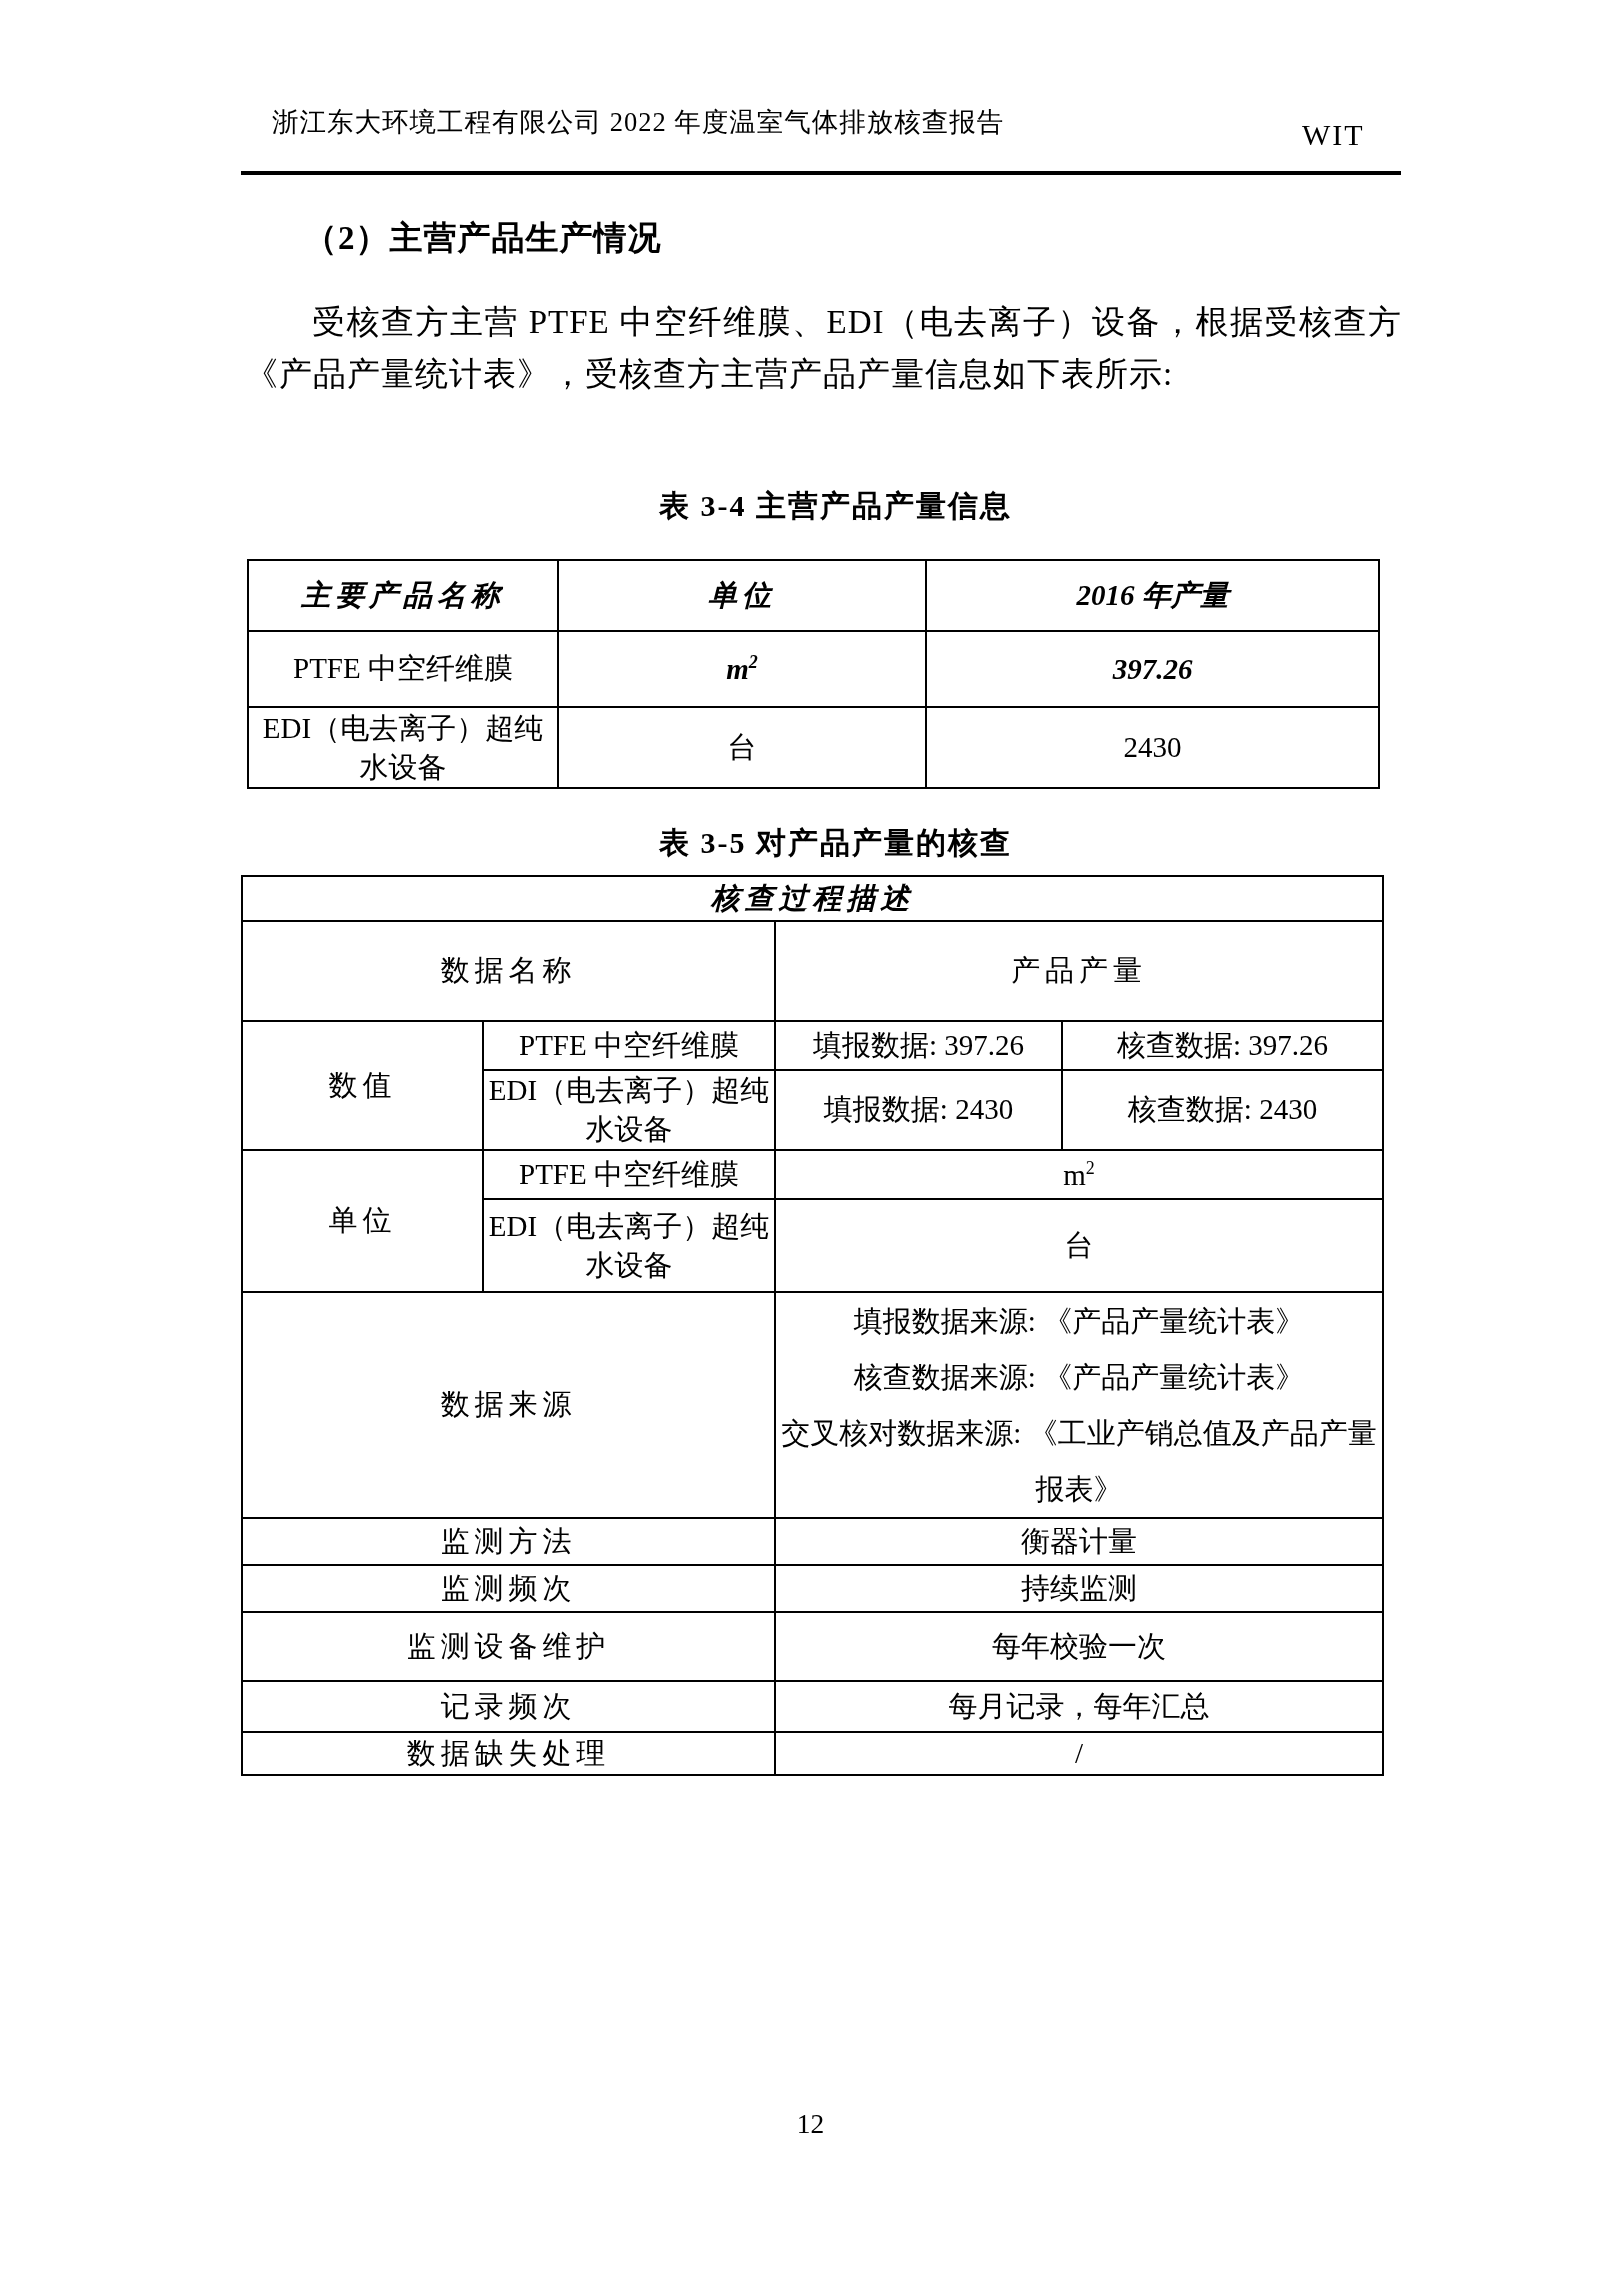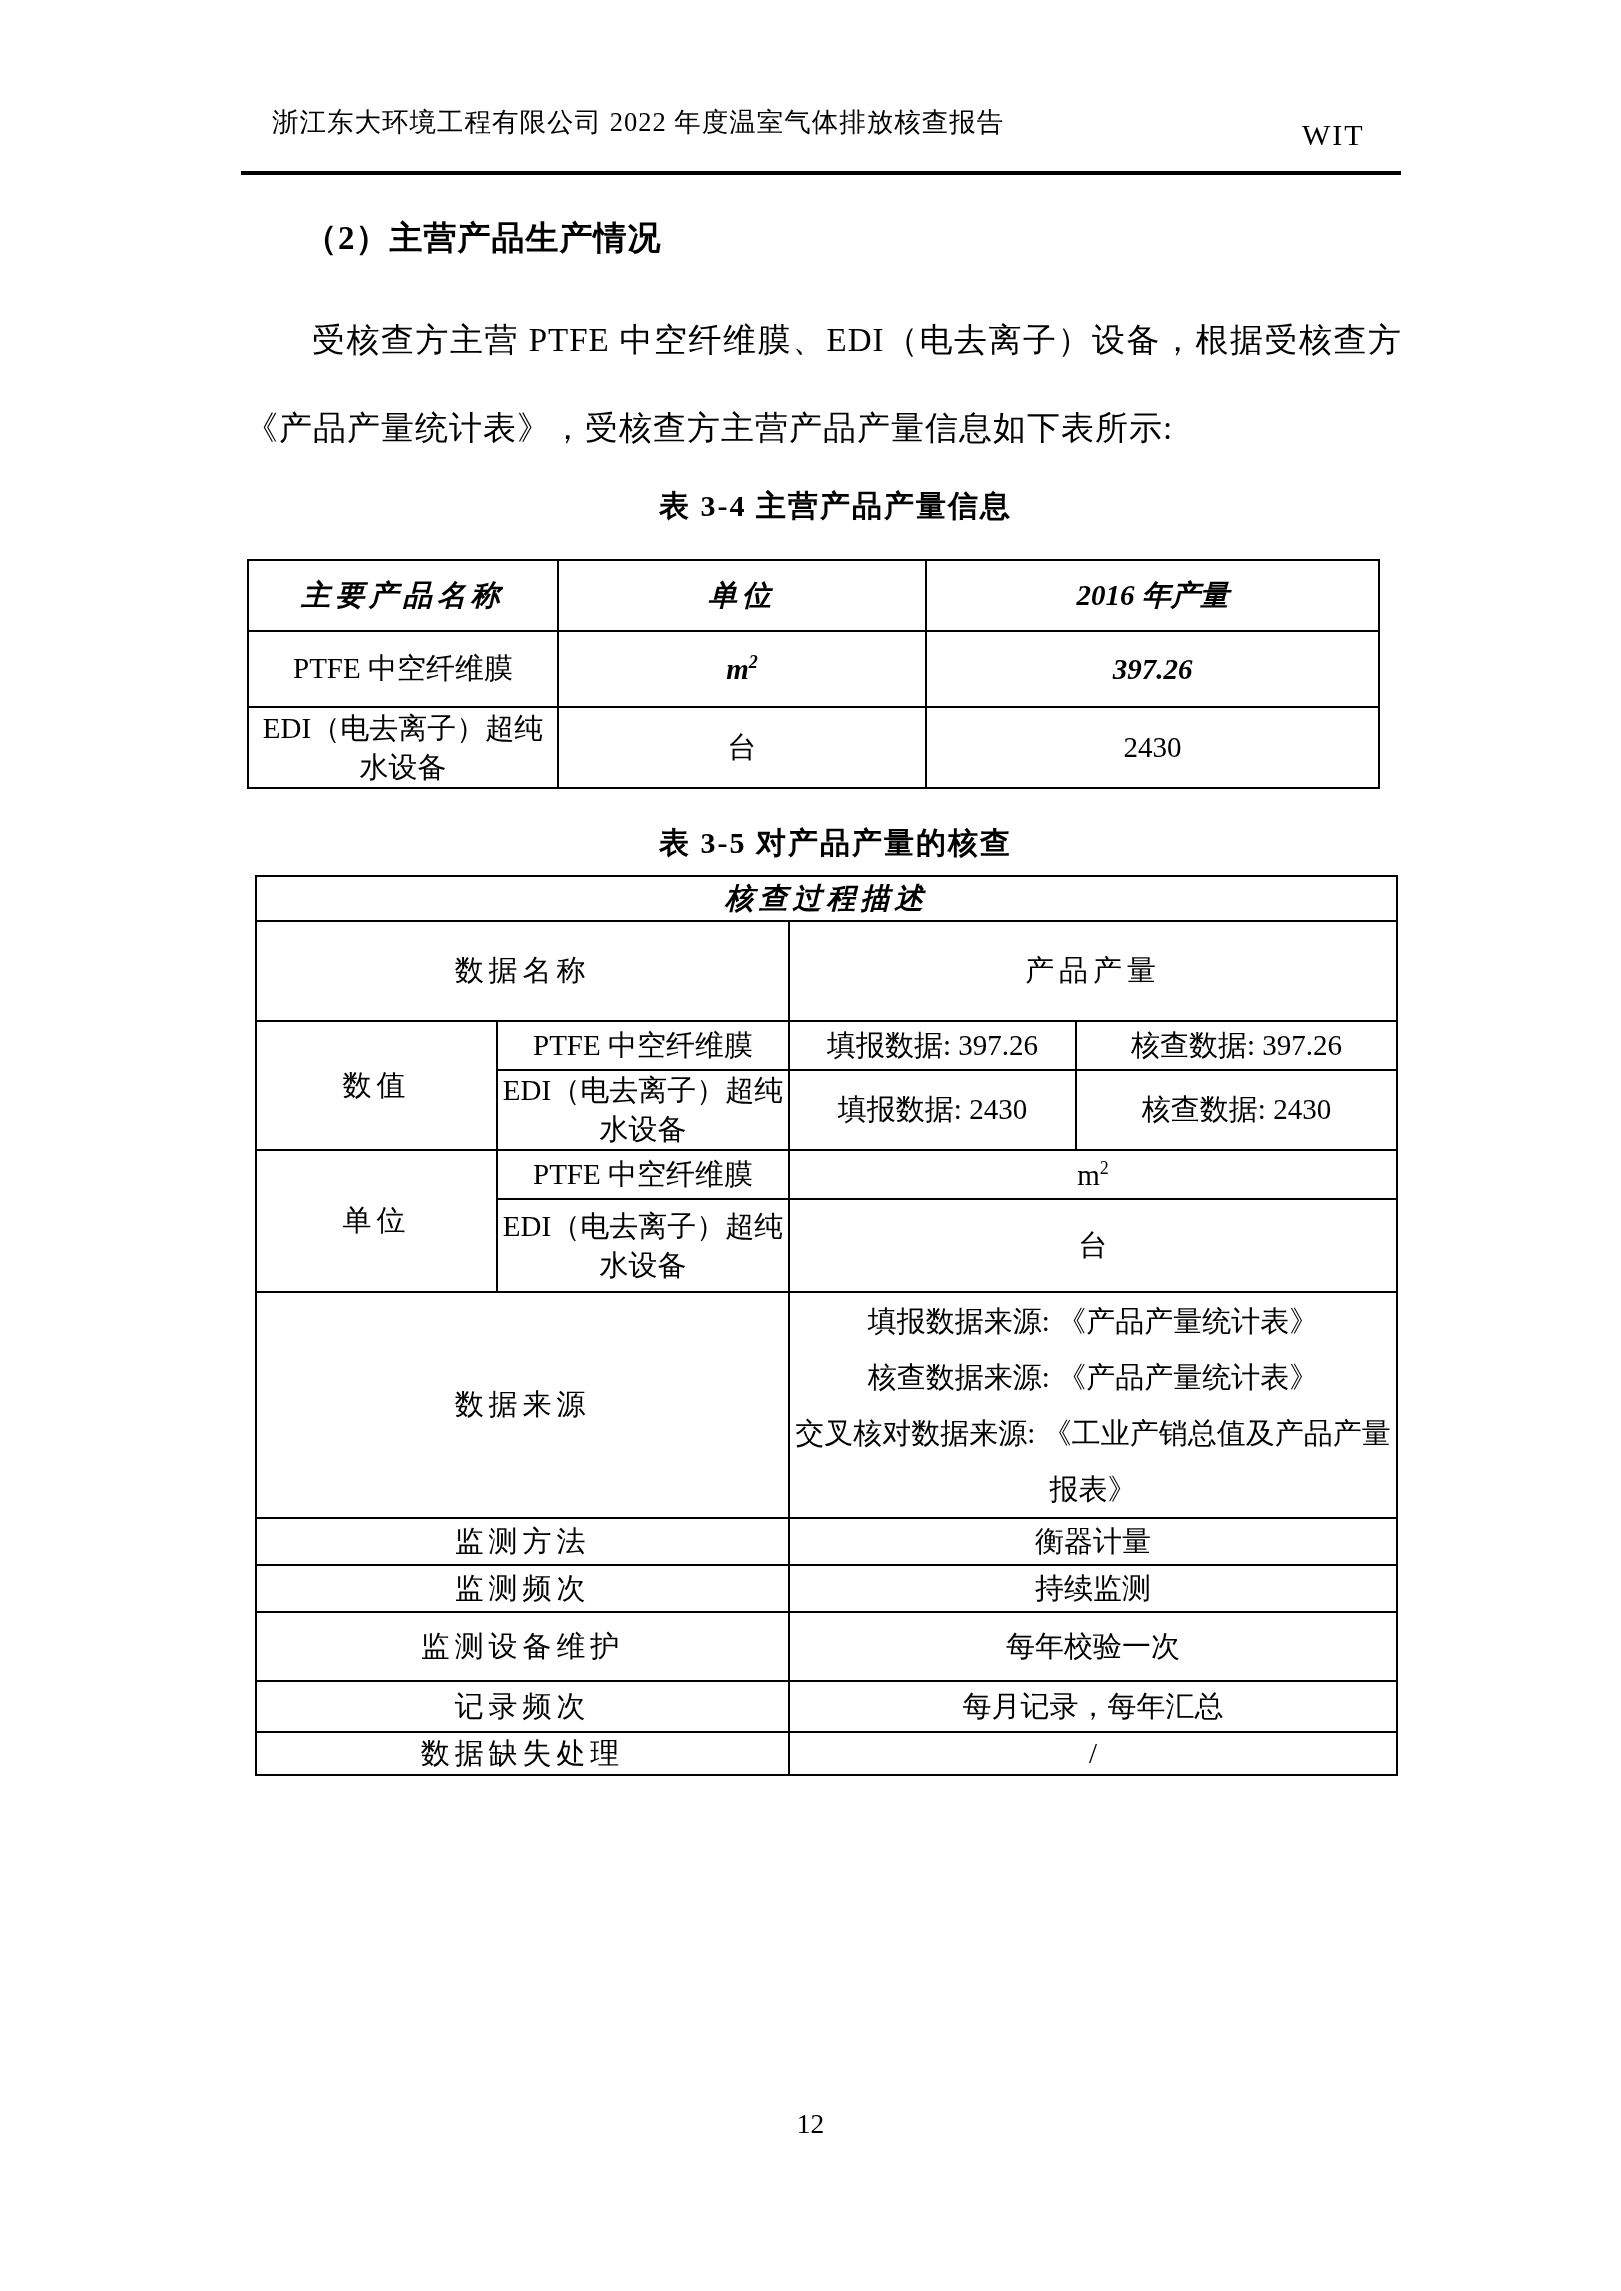--- a/index.html
+++ b/index.html
@@ -24,21 +24,21 @@
     position:absolute;left:241px;top:171px;width:1160px;height:3.9px;background:#000;
   }
   
   .sec-heading{
     position:absolute;left:304px;top:216px;
     font-size:33px;font-weight:bold;letter-spacing:1px;white-space:nowrap;
   }
   
   .para{
     position:absolute;left:245px;top:296px;width:1157px;
-    font-size:33px;line-height:88px;text-align:justify;text-indent:67px;
+    font-size:33px;line-height:52px;text-align:justify;text-indent:67px;
     letter-spacing:1px;
   }
   
   .tbl-title{
     position:absolute;left:0;width:100%;
     text-align:center;font-weight:bold;font-size:30px;letter-spacing:2px;padding-left:25px;
   }
   .tbl-title.t34{top:486px;}
   .tbl-title.t35{top:823px;}
   
@@ -46,21 +46,21 @@
     position:absolute;border-collapse:collapse;table-layout:fixed;
     font-size:29px;
   }
   table.doc td{
     border:2px solid #000;
     text-align:center;vertical-align:middle;
     padding:0;overflow:hidden;
   }
   table.t34{left:247px;top:559px;width:1130px;border:2.9px solid #000;}
   table.t34 td{border-top-width:2.9px;border-bottom-width:2.9px;}
-  table.t35{left:255px;top:875px;width:1142px;border:2.9px solid #000;}
+  table.t35{left:241px;top:875px;width:1142px;border:2.9px solid #000;}
   table.t35 td{border-top-width:2.9px;border-bottom-width:2.9px;}
   table.t35 tr.thin td{border-top-width:2px;}
   .b{font-weight:bold;font-style:italic;}
   .lab{letter-spacing:4.9px;}
   .cell-left{text-align:left;padding-left:13.7px;}
   .cell-left-pad{text-align:left;padding-left:11.8px;padding-right:7.8px;}
   .wrap2{line-height:39px;}
   .src-cell{text-align:left;padding-left:13.7px;padding-right:9.8px;line-height:56px;border-radius:14px;}
   sup{font-size:0.62em;}
   

